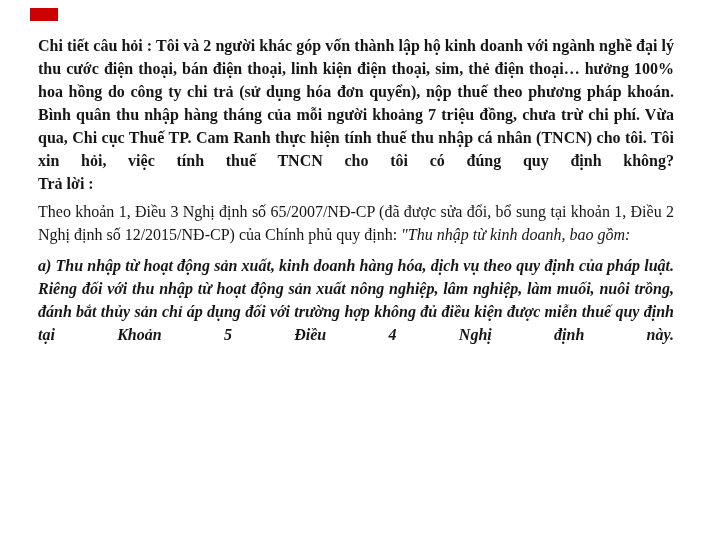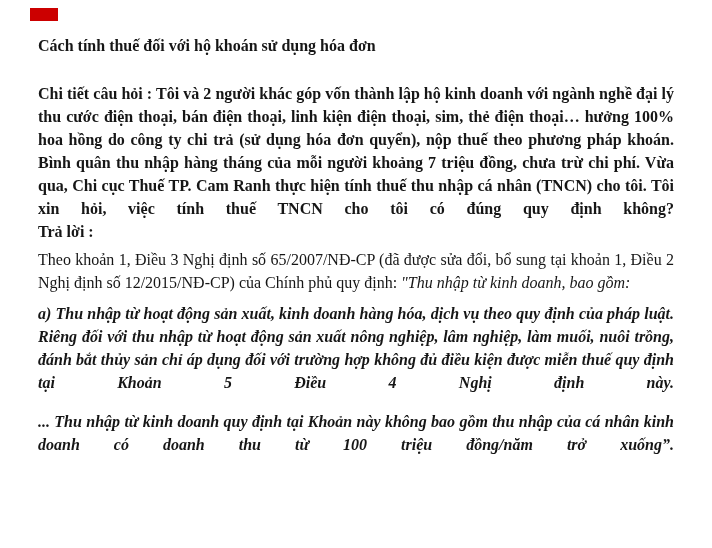--- a/index.html
+++ b/index.html
@@ -61,28 +61,26 @@
 </style>
 </head>
 <body>
 
 <div class="page">
 
   <div class="red-marker" style="background: rgb(204, 0, 0);"></div>
 
   <div class="content">
 
-    <div class="title">Cách tính thuế đối với hộ khoán sử dụng hóa đơn</div>
 
     <p class="body stretch-last question">Chi tiết câu hỏi : Tôi và 2 người khác góp vốn thành lập hộ kinh doanh với ngành nghề đại lý thu cước điện thoại, bán điện thoại, linh kiện điện thoại, sim, thẻ điện thoại… hưởng 100% hoa hồng do công ty chi trả (sử dụng hóa đơn quyển), nộp thuế theo phương pháp khoán. Bình quân thu nhập hàng tháng của mỗi người khoảng 7 triệu đồng, chưa trừ chi phí. Vừa qua, Chi cục Thuế TP. Cam Ranh thực hiện tính thuế thu nhập cá nhân (TNCN) cho tôi. Tôi xin hỏi, việc tính thuế TNCN cho tôi có đúng quy định không?</p>
 
     <p class="body answer-label">Trả lời :</p>
 
     <p class="body answer-para">
       <span>Theo khoản 1, Điều 3 Nghị định số 65/2007/NĐ-CP (đã được sửa đổi, bổ sung tại khoản 1, Điều 2 Nghị định số 12/2015/NĐ-CP) của Chính phủ quy định: </span><span class="italic">"Thu nhập từ kinh doanh, bao gồm:</span>
     </p>
 
     <p class="body stretch-last italic point-a">a) Thu nhập từ hoạt động sản xuất, kinh doanh hàng hóa, dịch vụ theo quy định của pháp luật. Riêng đối với thu nhập từ hoạt động sản xuất nông nghiệp, lâm nghiệp, làm muối, nuôi trồng, đánh bắt thủy sản chỉ áp dụng đối với trường hợp không đủ điều kiện được miễn thuế quy định tại Khoản 5 Điều 4 Nghị định này.</p>
 
-    <p class="body stretch-last italic">... Thu nhập từ kinh doanh quy định tại Khoản này không bao gồm thu nhập của cá nhân kinh doanh có doanh thu từ 100 triệu đồng/năm trở xuống”.</p>
 
   </div>
 </div>
 
 </body></html>

